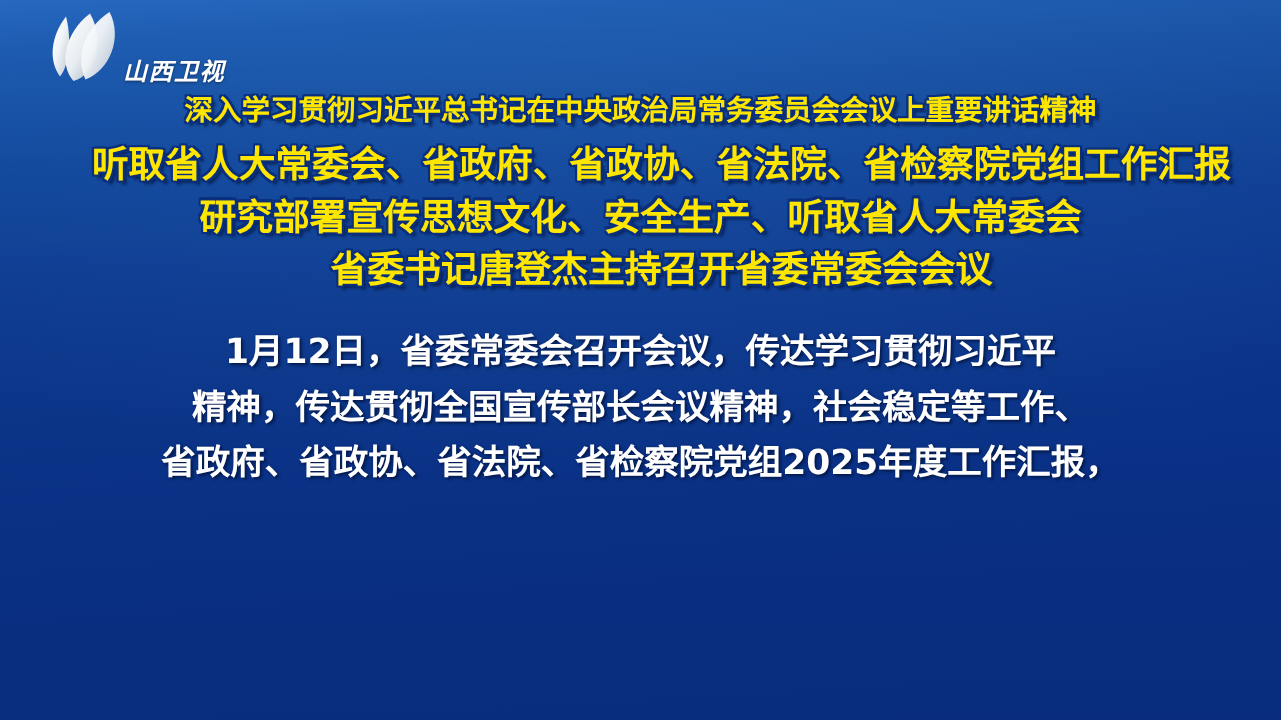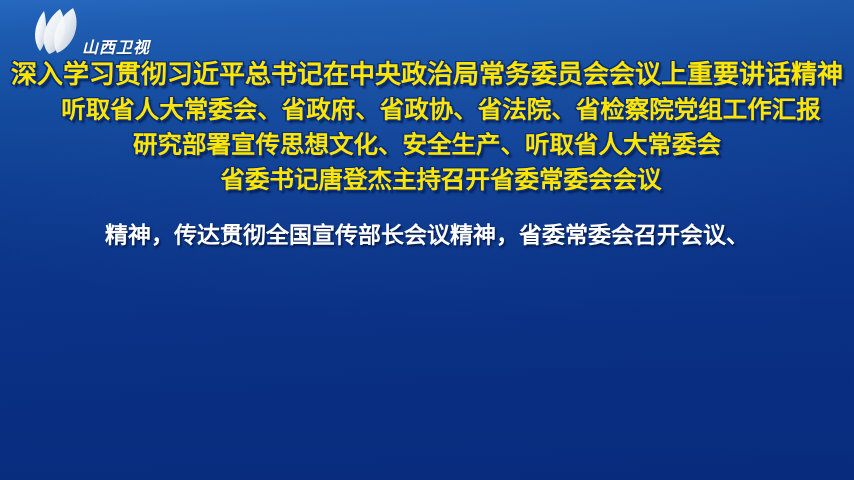--- a/index.html
+++ b/index.html
@@ -86,21 +86,21 @@
       -1.4px 0 0 #0a2f7e,
        1.4px 0 0 #0a2f7e,
        0 -1.4px 0 #0a2f7e,
        0  1.4px 0 #0a2f7e,
       -1.4px -1.4px 0 #0a2f7e,
        1.4px -1.4px 0 #0a2f7e,
       -1.4px  1.4px 0 #0a2f7e,
        1.4px  1.4px 0 #0a2f7e,
        2.5px 2.5px 2px rgba(3,20,60,0.75);
   }
-  .headline-line.l1 { font-size: 26px; }
+  .headline-line.l1 { font-size: 19px; }
   .headline-line.l2 { font-size: 24.5px; margin-left: 28px; }
   .headline-line.l3 { font-size: 24.5px; }
   .headline-line.l4 { font-size: 24.5px; padding-left: 28px; }
 
   
   .body-block {
     position: absolute;
     left: 0;
     top: 217px;
     width: 854px;
@@ -147,16 +147,18 @@
   </div>
 
   <div class="headline-block">
     <div class="headline-line l1">深入学习贯彻习近平总书记在中央政治局常务委员会会议上重要讲话精神</div>
     <div class="headline-line l2">听取省人大常委会、省政府、省政协、省法院、省检察院党组工作汇报</div>
     <div class="headline-line l3">研究部署宣传思想文化、安全生产、听取省人大常委会</div>
     <div class="headline-line l4">省委书记唐登杰主持召开省委常委会会议</div>
   </div>
 
   <div class="body-block">
-    <div class="body-line">精神，传达贯彻全国宣传部长会议精神，省委常委会召开会议、</div>
+    <div class="body-line">1月12日，省委常委会召开会议，传达学习贯彻习近平</div>
+    <div class="body-line">精神，传达贯彻全国宣传部长会议精神，社会稳定等工作、</div>
+    <div class="body-line">省政府、省政协、省法院、省检察院党组2025年度工作汇报，</div>
   </div>
 
 </div>
 
 </body></html>

